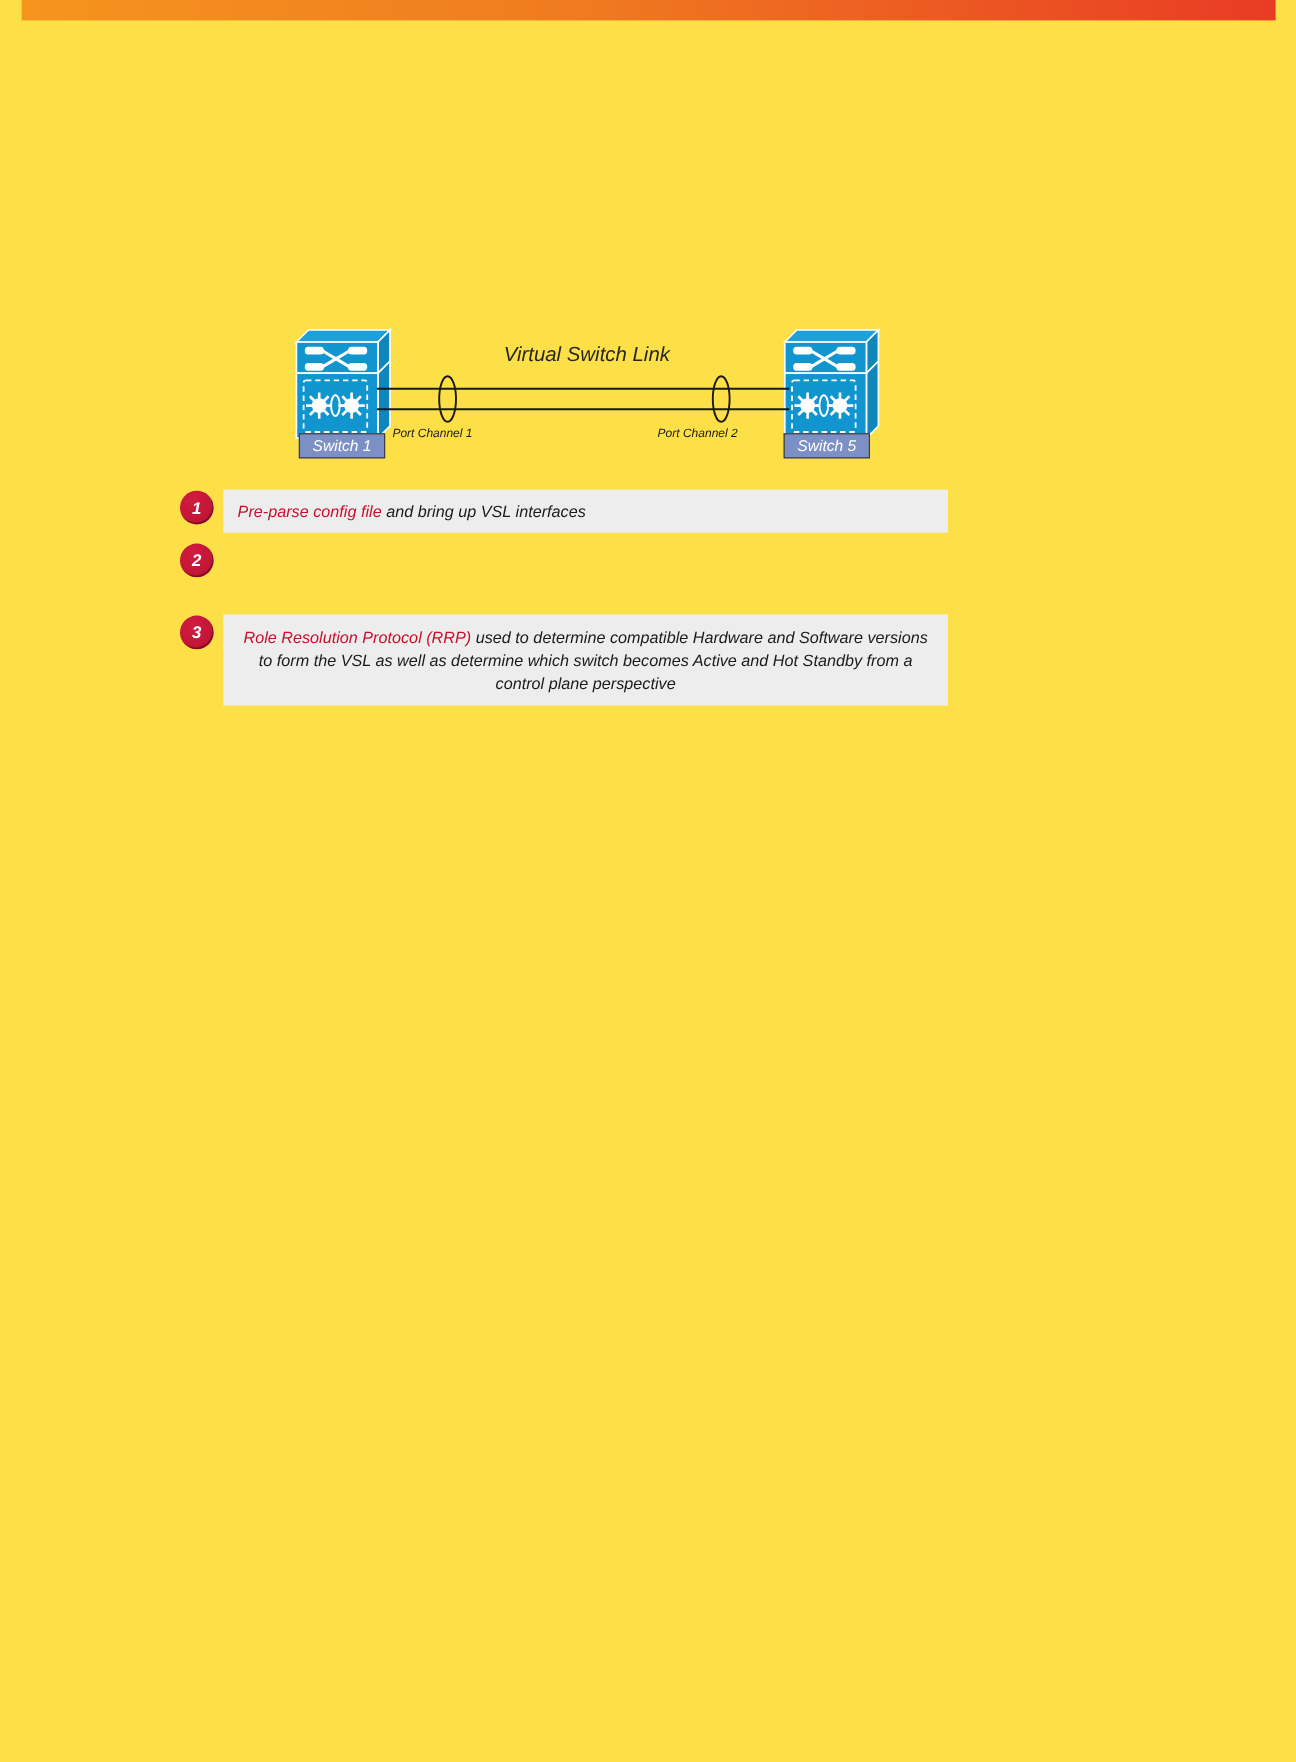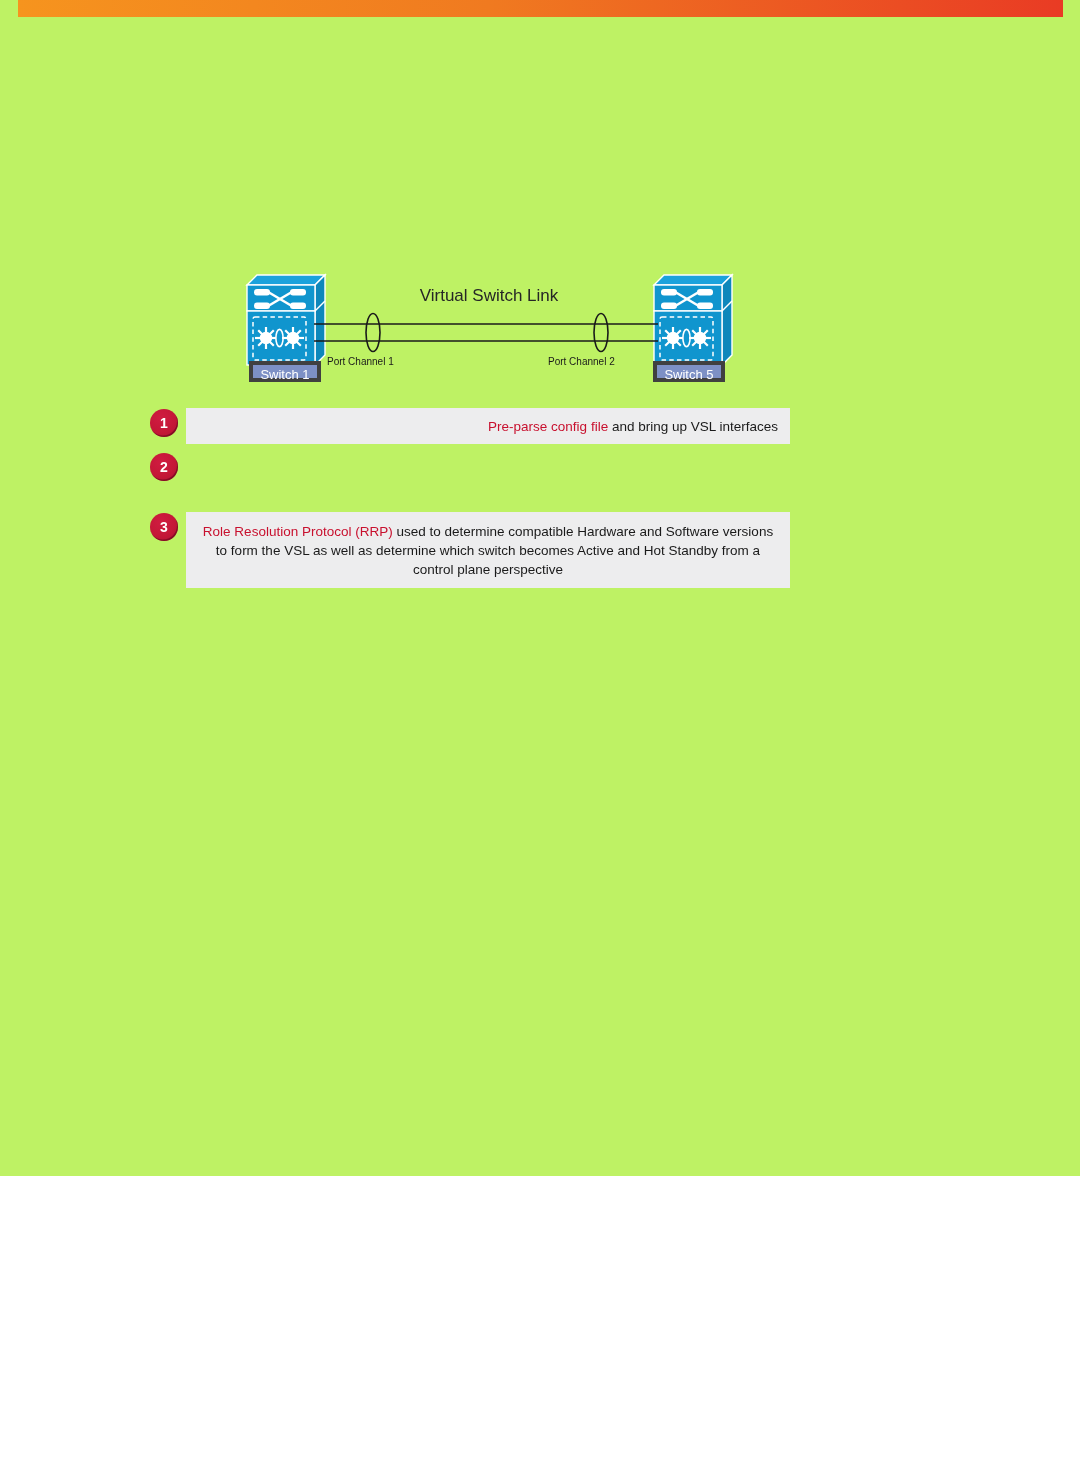--- a/index.html
+++ b/index.html
@@ -4,23 +4,24 @@
 <style>
   html, body {
     margin: 0;
     padding: 0;
     background: #ffffff;
     font-family: "Liberation Sans", sans-serif;
   }
   #page {
     position: relative;
     width: 1080px;
-    height: 1176px;
-    background: #bef264;
+    height: 1468px;
+    background: #fde047;
     overflow: hidden;
+    font-style: italic;
   }
 
   
   .top-bar {
     position: absolute;
     left: 18px;
     top: 0;
     width: 1045px;
     height: 17px;
     background: linear-gradient(90deg, #F6941E 0%, #F07A20 45%, #E93B24 100%);
@@ -30,21 +31,21 @@
   .switch-svg { position: absolute; width: 82px; height: 95px; }
   #switch1-svg { left: 245px; top: 273px; }
   #switch2-svg { left: 652px; top: 273px; }
 
   .switch-label {
     position: absolute;
     top: 361px;
     width: 72px;
     height: 21px;
     background: #7D90C5;
-    border: 4px solid #404040;
+    border: 1px solid #404040;
     box-sizing: border-box;
     color: #ffffff;
     font-size: 13px;
     line-height: 19px;
     text-align: center;
     white-space: nowrap;
   }
   #switch1-label { left: 249px; }
   #switch2-label { left: 653px; }
 
@@ -97,21 +98,21 @@
   #step-badge-3 { top: 513px; }
 
   .step-box {
     position: absolute;
     left: 186px;
     width: 604px;
     background: #EDEDEE;
     box-sizing: border-box;
     display: flex;
     align-items: center;
-    justify-content: flex-end;
+    justify-content: flex-start;
     text-align: center;
     font-size: 13.5px;
     line-height: 19px;
     color: #1A1A1A;
     padding: 0 12px;
   }
   #step-box-1 { top: 408px; height: 36px; }
   #step-box-2 { top: 452px; height: 50px; }
   #step-box-3 { top: 512px; height: 76px; }
 

